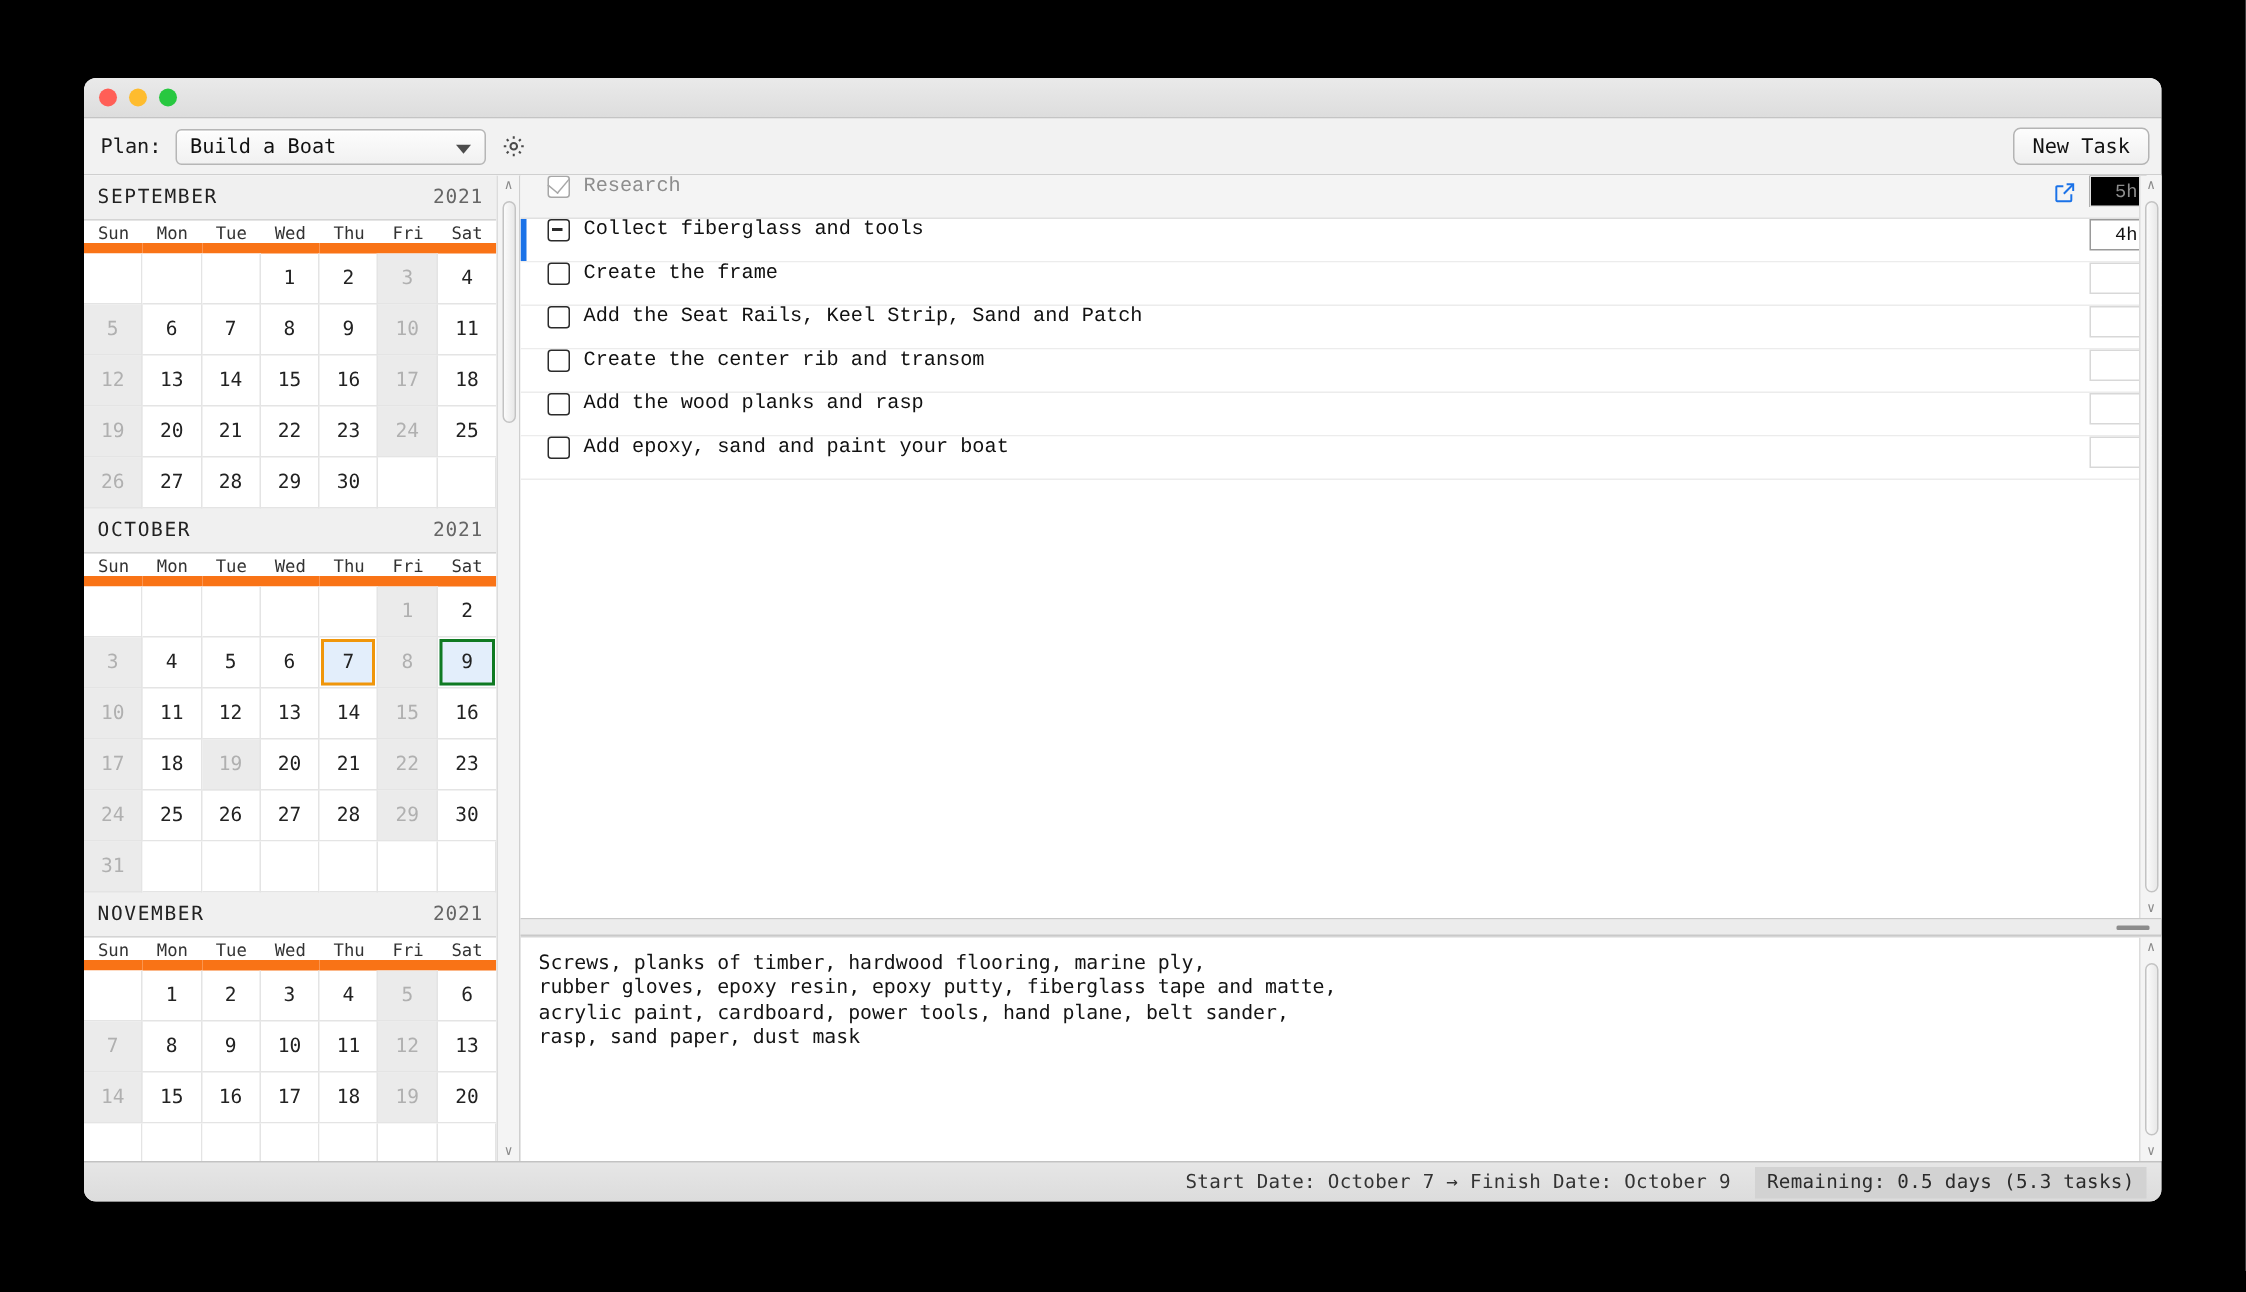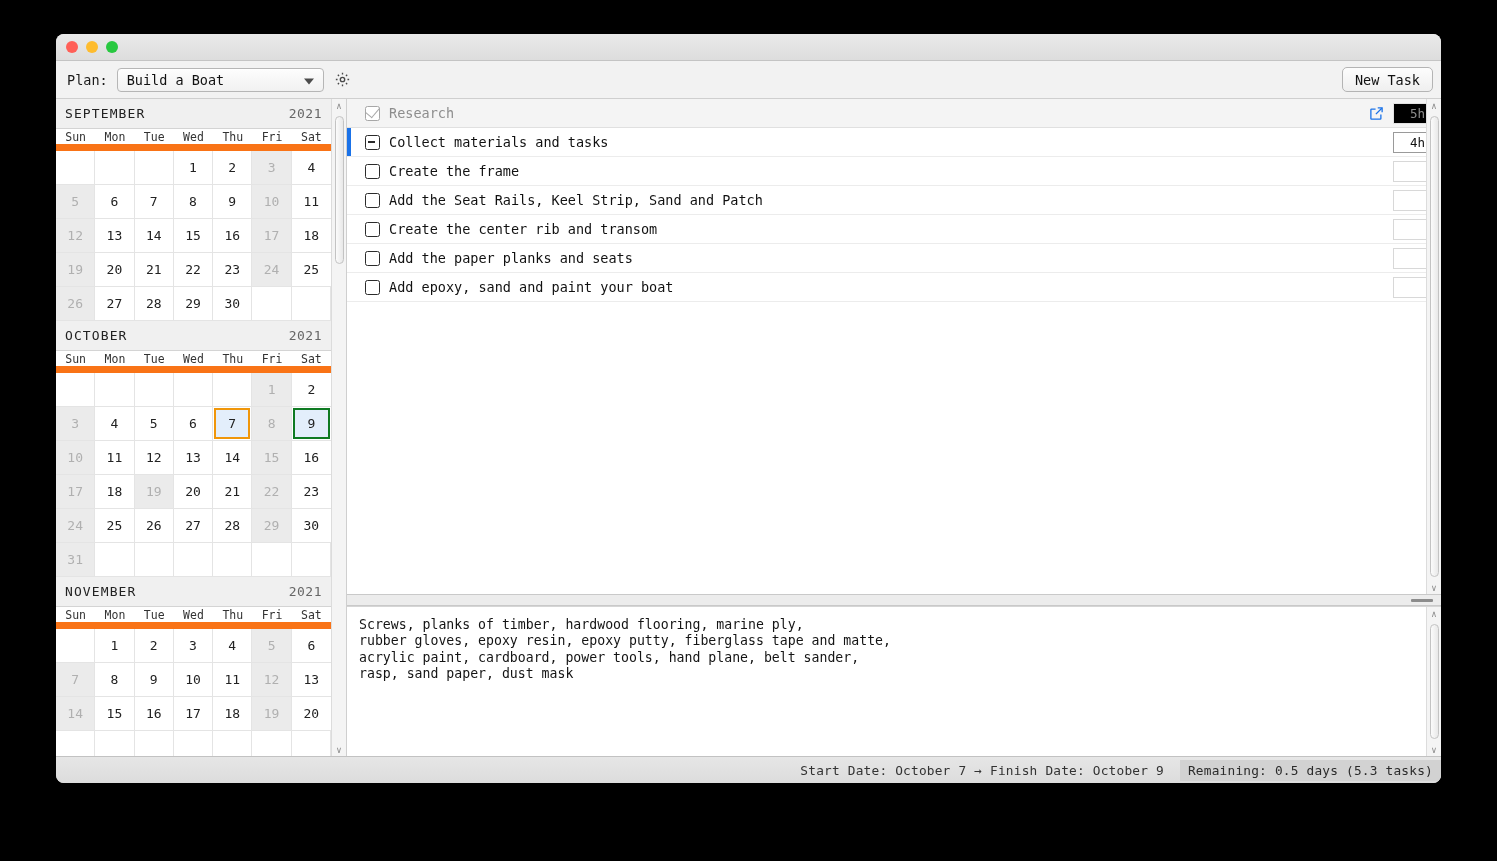--- a/index.html
+++ b/index.html
@@ -6,21 +6,21 @@
   html, body {
     width: 1497px; height: 861px;
     background: #000;
     font-family: "DejaVu Sans Mono", "Liberation Mono", monospace;
     overflow: hidden;
   }
 
   
   .window {
     position: absolute;
-    left: 56px; top: 34px;
+    left: 56px; top: 52px;
     width: 1385px; height: 749px;
     background: #ececec;
     border-radius: 8px;
     box-shadow: 0 6px 26px rgba(0,0,0,.55);
     overflow: hidden;
     display: flex; flex-direction: column;
   }
 
   
   .titlebar {
@@ -151,25 +151,26 @@
   }
 
   
   .right-pane { flex: 1; display: flex; flex-direction: column; min-width: 0; background: #ececec; }
 
   .tasks-wrap { flex: none; height: 496px; display: flex; position: relative; background: #fff; border-bottom: 1px solid #c9c9c9; }
   .tasks { flex: 1; min-width: 0; overflow: hidden; }
 
   .task-row {
     height: 29px;
-    display: flex; align-items: center;
+    display: flex; 
     border-bottom: 1px solid #ececec;
     position: relative;
     padding-left: 18px;
     background: #fff;
+    font-family: Liberation Mono, monospace;
   }
   .task-row.header-row { background: #f4f4f4; border-bottom: 1px solid #e0e0e0; }
   .task-row.active::before {
     content: ""; position: absolute; left: 0; top: 0; bottom: 0;
     width: 4px; background: #1a72e8;
   }
   .cb {
     width: 15px; height: 15px; flex: none;
     border: 1.6px solid #2b2b2b; border-radius: 2.5px;
     background: #fff; position: relative; margin-right: 9px;
@@ -221,20 +222,21 @@
     white-space: pre-wrap;
     overflow: hidden;
   }
 
   
   .statusbar {
     height: 27px; flex: none;
     background: linear-gradient(#e6e6e6,#dcdcdc);
     border-top: 1px solid #c2c2c2;
     display: flex; align-items: center; justify-content: flex-end;
+    padding-right: 10px;
     font-size: 12.8px; color: #333;
   }
   .status-dates { letter-spacing: .2px; }
   .status-remaining {
     margin-left: 16px;
     background: #d2d2d2;
     padding: 3px 8px;
     letter-spacing: .2px;
     color: #2b2b2b;
   }
@@ -451,21 +453,21 @@
                 <svg width="15" height="15" viewBox="0 0 24 24" fill="none" stroke="#1a72e8" stroke-width="2.1">
                   <path d="M14 3h7v7"></path>
                   <path d="M20.5 3.5L11 13"></path>
                   <path d="M19 13.5V20a1 1 0 0 1-1 1H4a1 1 0 0 1-1-1V6a1 1 0 0 1 1-1h6.5"></path>
                 </svg>
               </div>
               <div class="dur ghost">5h</div>
             </div>
             <div class="task-row active">
               <div class="cb partial"></div>
-              <span class="task-title">Collect materials and tasks</span>
+              <span class="task-title">Collect fiberglass and tools</span>
               <div class="task-spacer"></div>
               <div class="dur filled">4h</div>
             </div>
             <div class="task-row">
               <div class="cb"></div>
               <span class="task-title">Create the frame</span>
               <div class="task-spacer"></div>
               <div class="dur"></div>
             </div>
             <div class="task-row">
@@ -475,21 +477,21 @@
               <div class="dur"></div>
             </div>
             <div class="task-row">
               <div class="cb"></div>
               <span class="task-title">Create the center rib and transom</span>
               <div class="task-spacer"></div>
               <div class="dur"></div>
             </div>
             <div class="task-row">
               <div class="cb"></div>
-              <span class="task-title">Add the paper planks and seats</span>
+              <span class="task-title">Add the wood planks and rasp</span>
               <div class="task-spacer"></div>
               <div class="dur"></div>
             </div>
             <div class="task-row">
               <div class="cb"></div>
               <span class="task-title">Add epoxy, sand and paint your boat</span>
               <div class="task-spacer"></div>
               <div class="dur"></div>
             </div>
           </div>

